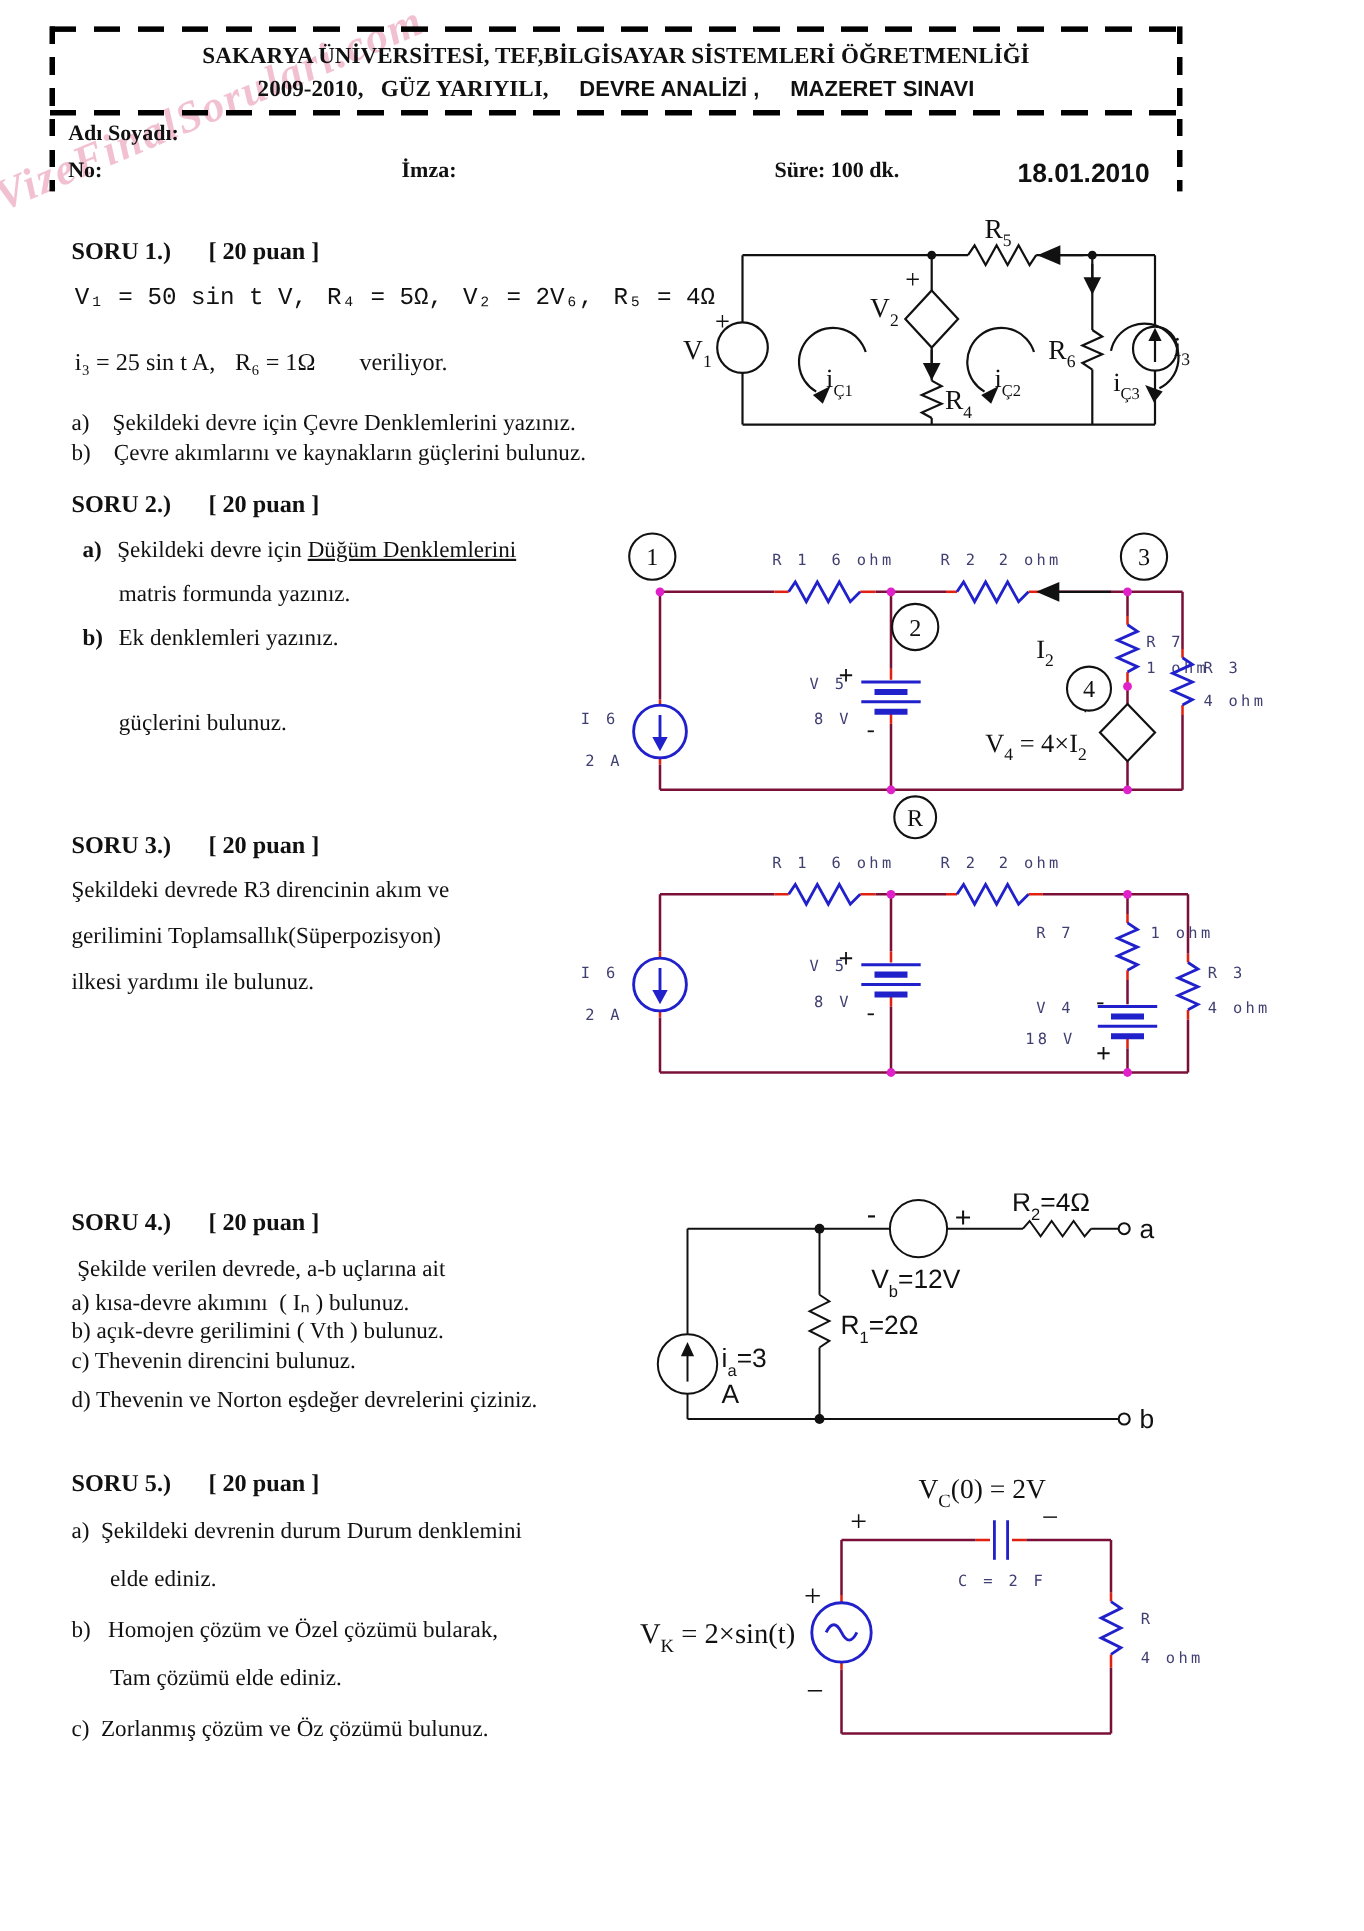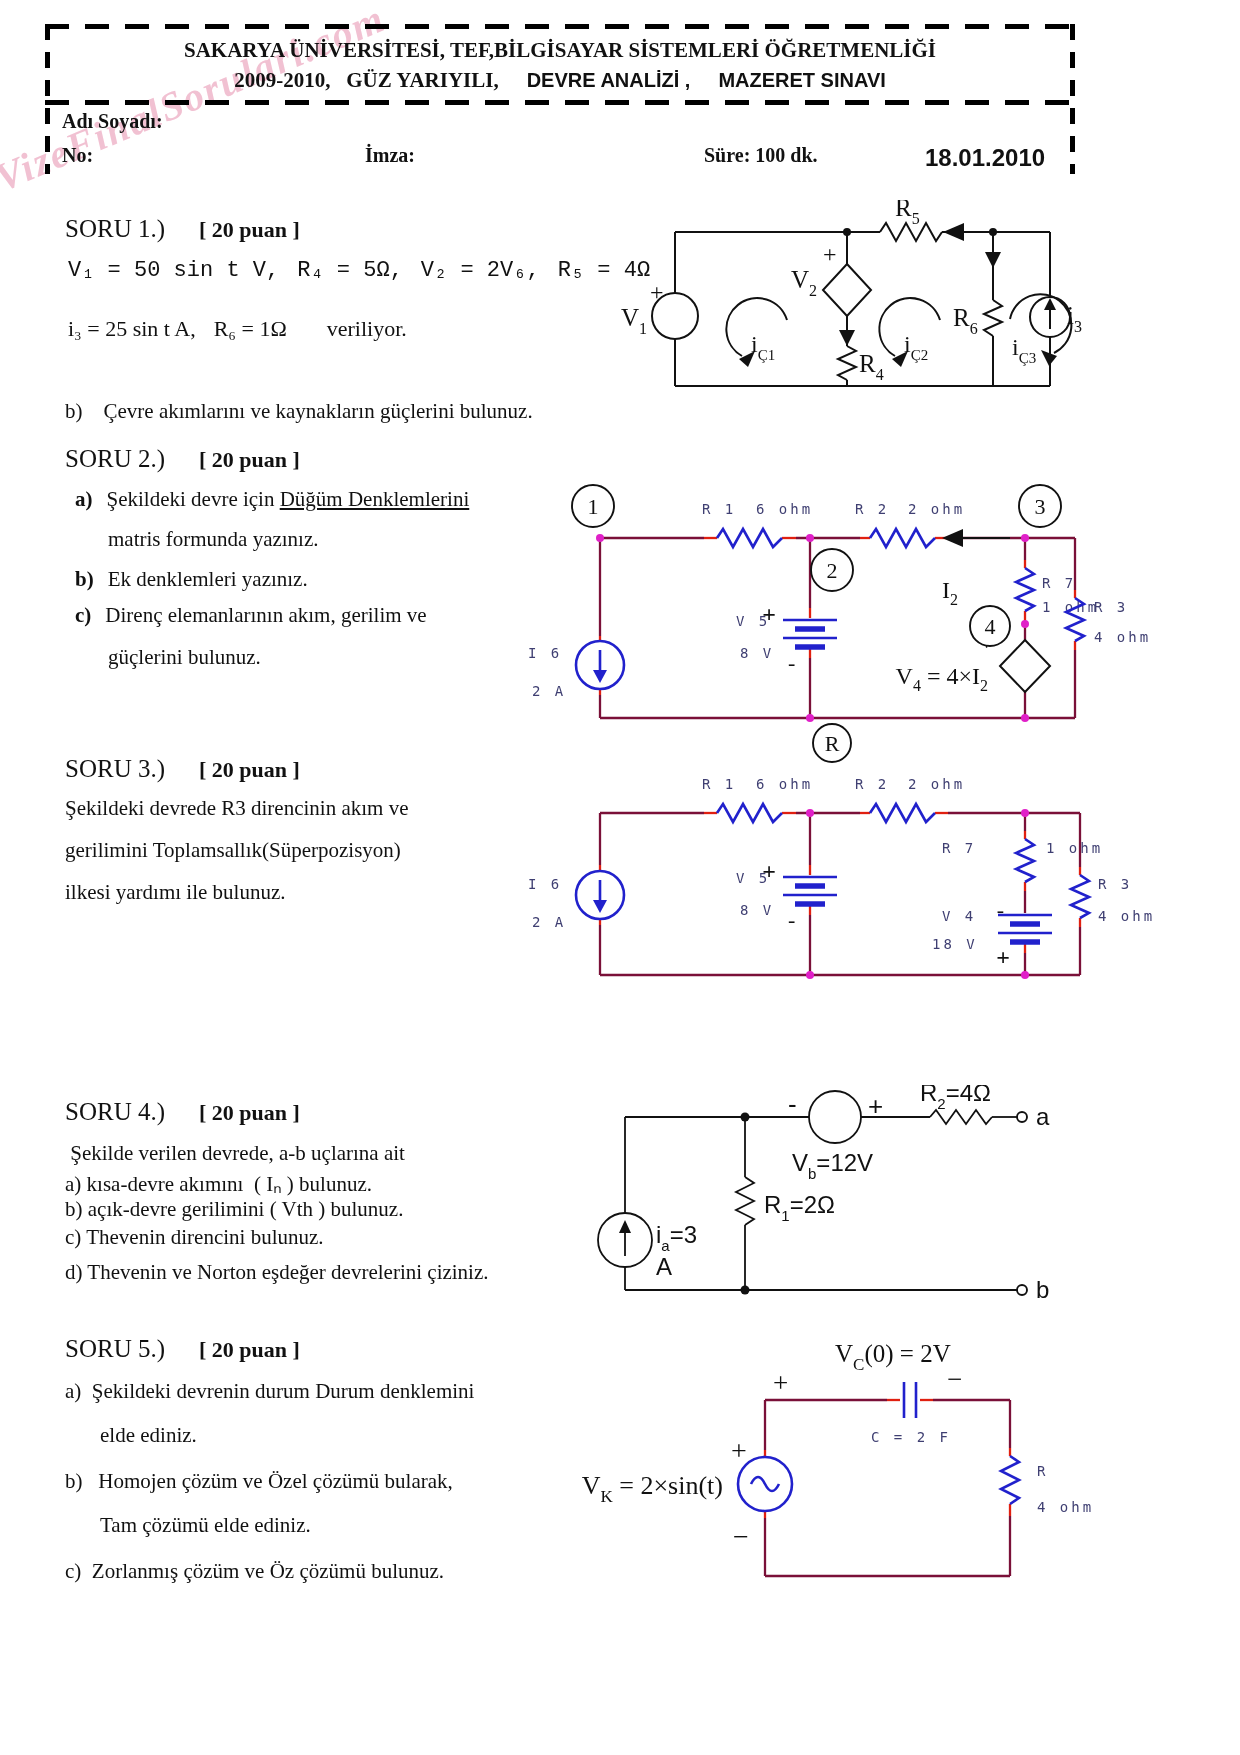--- a/index.html
+++ b/index.html
@@ -9,21 +9,21 @@
   .t{white-space:pre;}
   .hdash{height:5px;background:repeating-linear-gradient(90deg,#000 0 24px,transparent 24px 40px);}
   .vdash{width:5px;background:repeating-linear-gradient(180deg,#000 0 16px,transparent 16px 28px);}
   .title1{font-weight:bold;font-size:21px;text-align:center;width:1000px;}
   .title2{font-weight:bold;font-size:21px;text-align:center;width:1000px;}
   .title2 .sansb{font-family:"Liberation Sans",sans-serif;font-size:20px;margin-left:28px;}
   .hlabel{font-weight:bold;font-size:20px;}
   .hdate{font-family:"Liberation Sans",sans-serif;font-weight:bold;font-size:24px;}
   .watermark{font-style:italic;font-weight:bold;font-size:40px;color:#e78fae;opacity:.55;
              transform:rotate(-23deg);transform-origin:0 0;letter-spacing:2px;}
-  .qhead{font-size:25px;font-weight:normal;text-align:right;}
+  .qhead{font-size:22px;font-weight:bold;text-align:right;}
   .qpts{font-size:22px;font-weight:bold;margin-left:34px;}
   .qtext{font-size:21px;}
   .qeq{font-size:22px;}
   .qeq span{margin-right:18px;}
   .blab{font-weight:bold;}
   .ul{text-decoration:underline;}
   
   .blk{stroke:#111;stroke-width:2;fill:none;}
   .blkthin{stroke:#111;stroke-width:1.8;fill:none;}
   .wire{stroke:#7a1038;stroke-width:2.3;fill:none;}
@@ -64,20 +64,21 @@
 
   <div class="abs" style="left:65px;top:215px;">
     <span class="qhead t">SORU 1.)</span><span class="qpts t">[ 20 puan ]</span>
   </div>
   <div class="abs qeq" style="left:68px;top:258px;font-family:Liberation Mono, monospace;">
     <span class="t">V₁ = 50 sin t V,</span><span class="t">R₄ = 5Ω,</span><span class="t">V₂ = 2V₆,</span><span class="t">R₅ = 4Ω</span>
   </div>
   <div class="abs qeq" style="left:68px;top:316px;">
     <span class="t">i₃ = 25 sin t A,</span><span class="t" style="margin-right:40px;">R₆ = 1Ω</span><span class="t">veriliyor.</span>
   </div>
+  <div class="abs qtext t" style="left:65px;top:372px;">a)    Şekildeki devre için Çevre Denklemlerini yazınız.</div>
   <div class="abs qtext t" style="left:65px;top:399px;">b)    Çevre akımlarını ve kaynakların güçlerini bulunuz.</div>
 
   <svg class="abs" style="left:595px;top:200px;" width="490" height="200" viewBox="0 0 490 200">
     <g>
       <line class="blk" x1="80" y1="32" x2="285" y2="32"></line>
       <line class="blk" x1="347" y1="32" x2="455" y2="32"></line>
       <line class="blk" x1="80" y1="32" x2="80" y2="93"></line>
       <line class="blk" x1="80" y1="139" x2="80" y2="186"></line>
       <line class="blk" x1="80" y1="186" x2="455" y2="186"></line>
       <line class="blk" x1="252" y1="32" x2="252" y2="64"></line>
@@ -143,23 +144,20 @@
 
   <div class="abs" style="left:65px;top:445px;">
     <span class="qhead t">SORU 2.)</span><span class="qpts t">[ 20 puan ]</span>
   </div>
   <div class="abs qtext" style="left:75px;top:487px;">
     <span class="blab t">a)</span><span style="margin-left:14px;" class="t">Şekildeki devre için </span><span class="ul t">Düğüm Denklemlerini</span>
   </div>
   <div class="abs qtext t" style="left:108px;top:527px;">matris formunda yazınız.</div>
   <div class="abs qtext" style="left:75px;top:567px;">
     <span class="blab t">b)</span><span style="margin-left:14px;" class="t">Ek denklemleri yazınız.</span>
-  </div>
-  <div class="abs qtext" style="left:75px;top:603px;">
-    <span class="blab t">c)</span><span style="margin-left:14px;" class="t">Direnç elemanlarının akım, gerilim ve</span>
   </div>
   <div class="abs qtext t" style="left:108px;top:645px;">güçlerini bulunuz.</div>
 
   <svg class="abs" style="left:480px;top:448px;" width="680" height="320" viewBox="0 0 680 320">
     <g>
       <line class="wire" x1="120" y1="90" x2="224" y2="90"></line>
       <line class="lead" x1="224" y1="90" x2="237" y2="90"></line>
       <line class="lead" x1="302" y1="90" x2="316" y2="90"></line>
       <line class="wire" x1="316" y1="90" x2="380" y2="90"></line>
       <line class="lead" x1="380" y1="90" x2="390" y2="90"></line>

